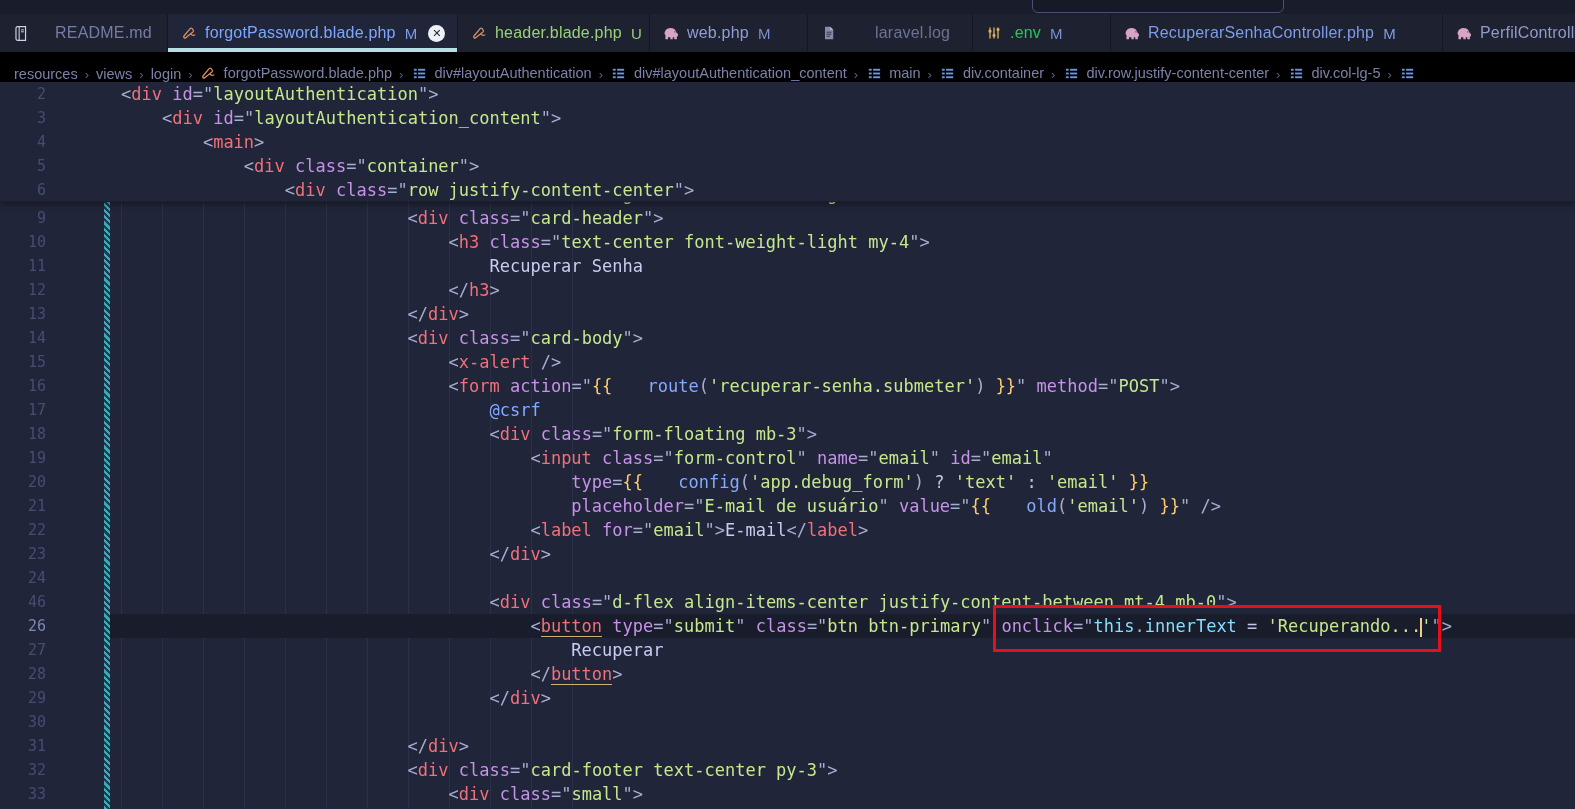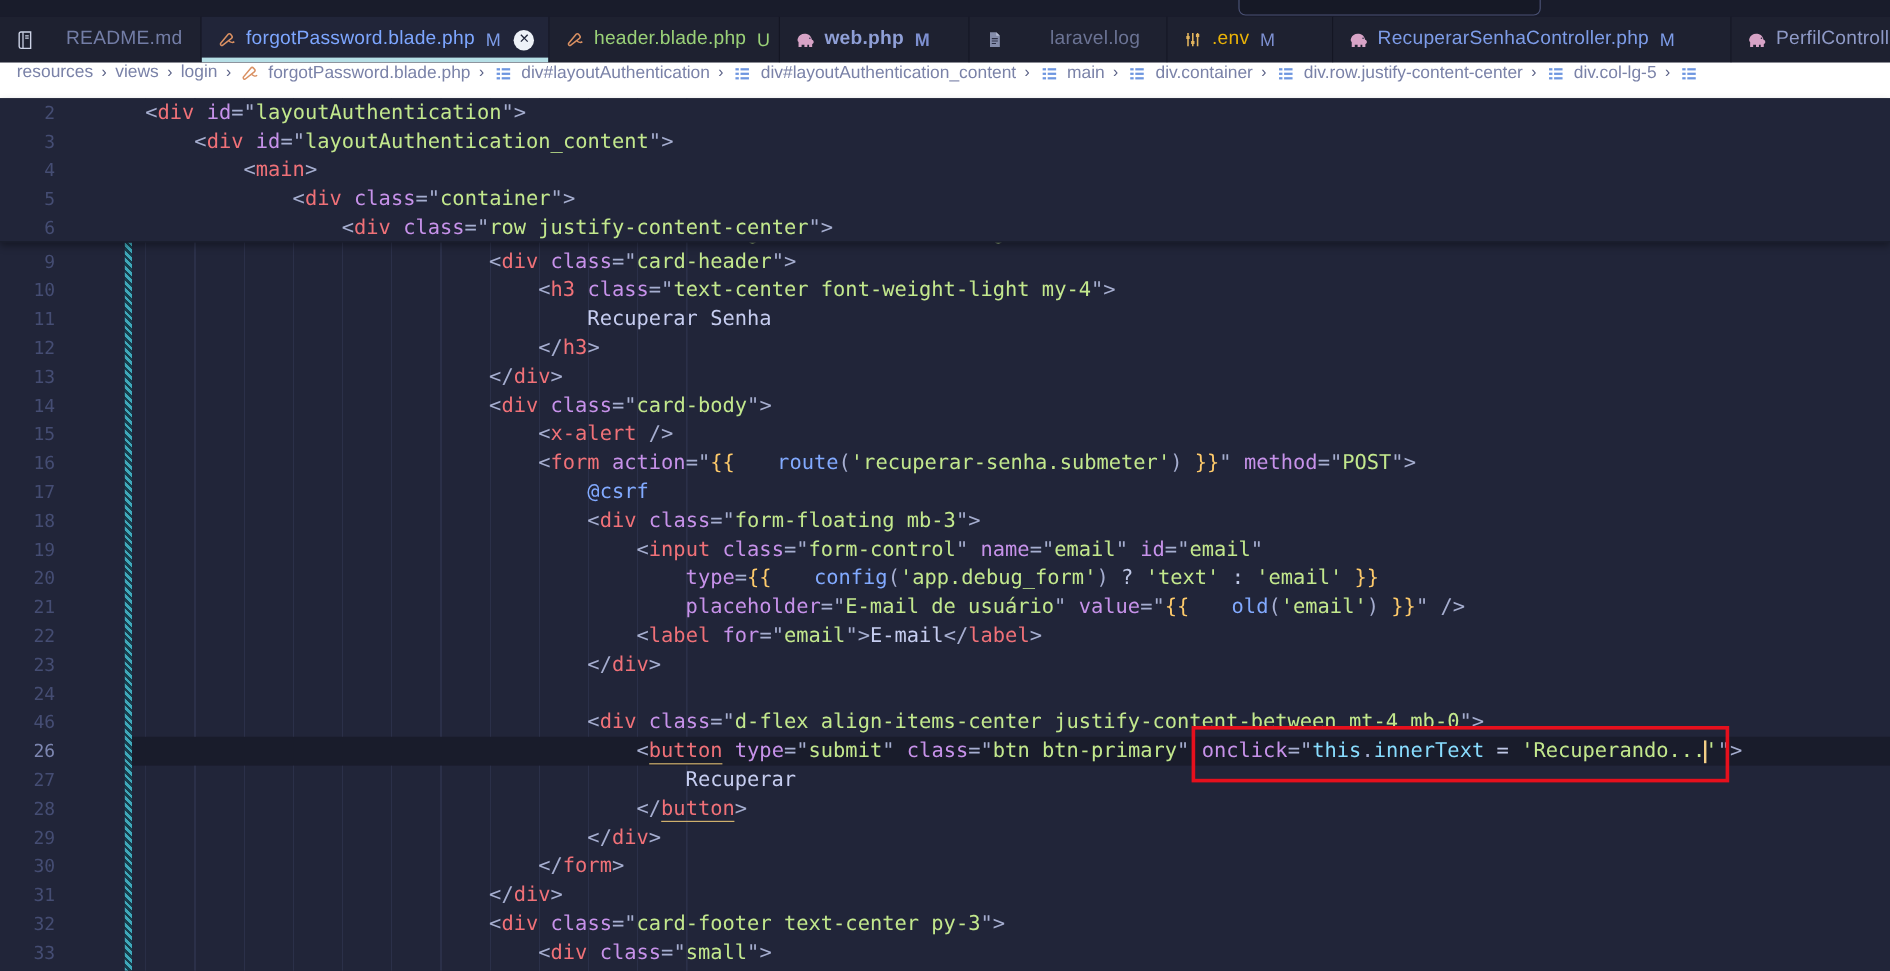--- a/index.html
+++ b/index.html
@@ -30,22 +30,22 @@
   }
   .tab .badge { font-size: 15px; margin-left: 2px; }
   .tab .close {
     width: 17px; height: 17px; border-radius: 50%; background: #edf1f7;
     color: #20263a; font-size: 11px; line-height: 17px; text-align: center;
     margin-left: 4px; flex: none;
   }
   .ticon { width: 18px; height: 18px; flex: none; display: inline-flex; align-items: center; justify-content: center; }
   
   .breadcrumbs {
-    display: flex; align-items: flex-start; height: 30px; padding-left: 14px;
-    font-size: 14.5px; color: #7a82a8; background: #ffffff; white-space: nowrap; overflow: hidden;
+    display: flex; align-items: flex-end; height: 30px; padding-left: 14px;
+    font-size: 14.5px; color: #7a82a8; background: #000000; white-space: nowrap; overflow: hidden;
   }
   .bc-item { display: inline-flex; align-items: center; gap: 6px; cursor: pointer; }
   .bc-sep { margin: 0 7px; color: #596086; font-size: 13px; }
   
   .editor {
     position: relative; height: 727px; background: #212539;
     font-family: "DejaVu Sans Mono", monospace; font-size: 17px;
   }
   .guides {
     position: absolute; left: 121px; top: 0; bottom: 0; width: 452px; z-index: 0;
@@ -127,21 +127,21 @@
     <div class="tab" style="width: 192px;">
       <span class="ticon">
         <svg width="17" height="17" viewBox="0 0 16 16" fill="none" stroke="#d99062" stroke-width="1.2">
           <path d="M2.6 10.6l6-7.2c.5-.6 1.4-.6 1.9 0l.9 1.1c.5.6.4 1.5-.2 2L4.4 11.9c-.9.7-2.1.2-1.8-1.3z"></path>
           <path d="M9.3 8.6c1.2 1.2 3.1 1.5 4.1.5"></path>
         </svg>
       </span>
       <span style="color: rgb(154, 209, 120);">header.blade.php</span>
       <span class="badge" style="color: rgb(154, 209, 120);">U</span>
     </div>
-    <div class="tab" style="width: 158px; font-weight: bold;">
+    <div class="tab" style="width: 158px;">
       <span class="ticon">
         <svg width="17" height="17" viewBox="0 0 16 16">
           <path fill="#d7a3c6" d="M1.8 6.4C2.6 4.1 4.6 2.9 7 2.9c2.7 0 5 1.5 5.6 3.9l.2.8c.8.2 1.4.9 1.4 1.8 0 .8-.5 1.5-1.2 1.7v2.2h-2.4v-1.8H9.2v1.8H6.9v-1.8H4.7v1.8H2.3V9.5C1.8 9.2 1.5 8.6 1.5 7.9c0-.5.1-1 .3-1.5z"></path>
           <circle cx="11.2" cy="6.4" r=".6" fill="#262a40"></circle>
         </svg>
       </span>
       <span style="color: rgb(143, 159, 214);">web.php</span>
       <span class="badge" style="color: rgb(125, 143, 208);">M</span>
     </div>
     <div class="tab" style="width: 165px;">
@@ -154,21 +154,21 @@
       </span>
       <span style="color: rgb(107, 115, 148); margin-left: 30px;">laravel.log</span>
     </div>
     <div class="tab" style="width: 138px;">
       <span class="ticon">
         <svg width="16" height="16" viewBox="0 0 16 16" stroke="#e3b55e">
           <path d="M4 2.5v11M8 2.5v11M12 2.5v11" stroke-width="1.3"></path>
           <path d="M2.6 6.2h2.8M6.6 10.4h2.8M10.6 4.6h2.8" stroke-width="2.4"></path>
         </svg>
       </span>
-      <span style="color: #eab308;">.env</span>
+      <span style="color: #22c55e;">.env</span>
       <span class="badge" style="color: rgb(125, 143, 208);">M</span>
     </div>
     <div class="tab" style="width: 332px;">
       <span class="ticon">
         <svg width="17" height="17" viewBox="0 0 16 16">
           <path fill="#d7a3c6" d="M1.8 6.4C2.6 4.1 4.6 2.9 7 2.9c2.7 0 5 1.5 5.6 3.9l.2.8c.8.2 1.4.9 1.4 1.8 0 .8-.5 1.5-1.2 1.7v2.2h-2.4v-1.8H9.2v1.8H6.9v-1.8H4.7v1.8H2.3V9.5C1.8 9.2 1.5 8.6 1.5 7.9c0-.5.1-1 .3-1.5z"></path>
           <circle cx="11.2" cy="6.4" r=".6" fill="#262a40"></circle>
         </svg>
       </span>
       <span style="color: rgb(125, 156, 232);">RecuperarSenhaController.php</span>
@@ -418,21 +418,20 @@
       <div class="crow">
         <span class="lnum">28</span>
         <span class="lcode">                                        <span class="t-p">&lt;/</span><span class="t-u">button</span><span class="t-p">&gt;</span></span>
       </div>
       <div class="crow">
         <span class="lnum">29</span>
         <span class="lcode">                                    <span class="t-p">&lt;/</span><span class="t-t">div</span><span class="t-p">&gt;</span></span>
       </div>
       <div class="crow">
         <span class="lnum">30</span>
-        <span class="lcode">                                <span class="t-p">&lt;/</span><span class="t-t">form</span><span class="t-p">&gt;</span></span>
       </div>
       <div class="crow">
         <span class="lnum">31</span>
         <span class="lcode">                            <span class="t-p">&lt;/</span><span class="t-t">div</span><span class="t-p">&gt;</span></span>
       </div>
       <div class="crow">
         <span class="lnum">32</span>
         <span class="lcode">                            <span class="t-p">&lt;</span><span class="t-t">div</span><span class="t-w"> </span><span class="t-a">class</span><span class="t-p">="</span><span class="t-s">card-footer text-center py-3</span><span class="t-p">"&gt;</span></span>
       </div>
       <div class="crow">

